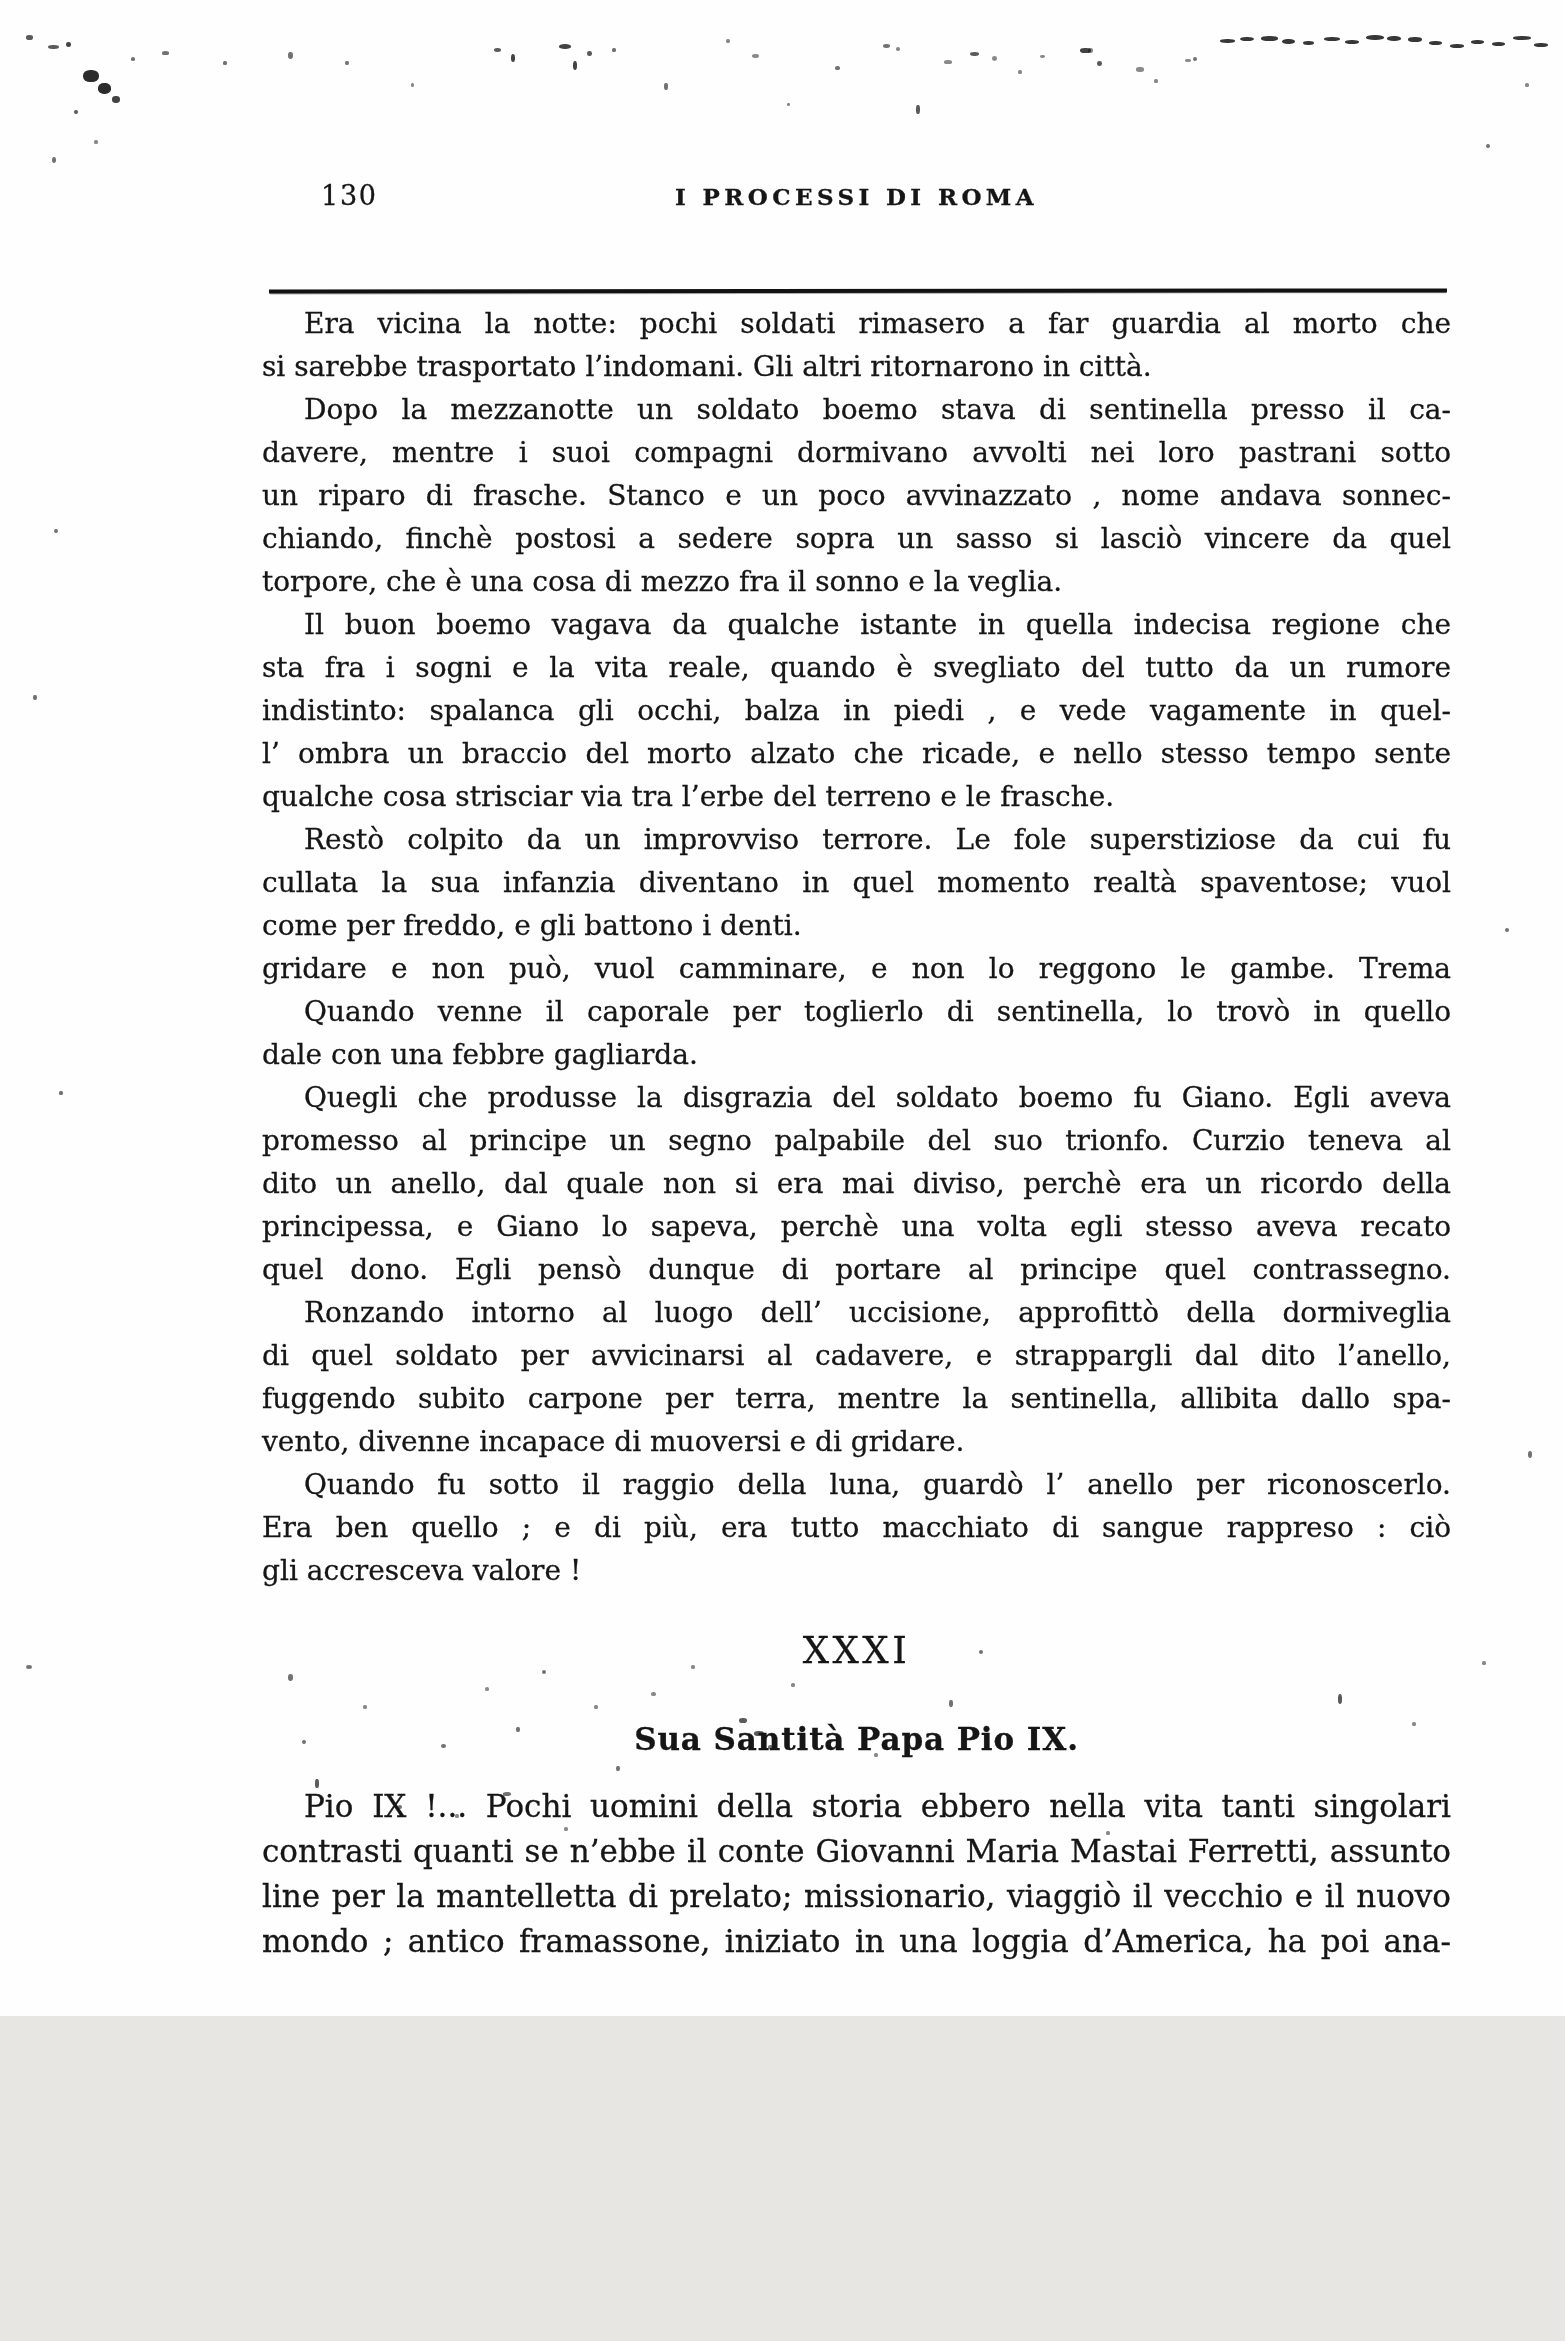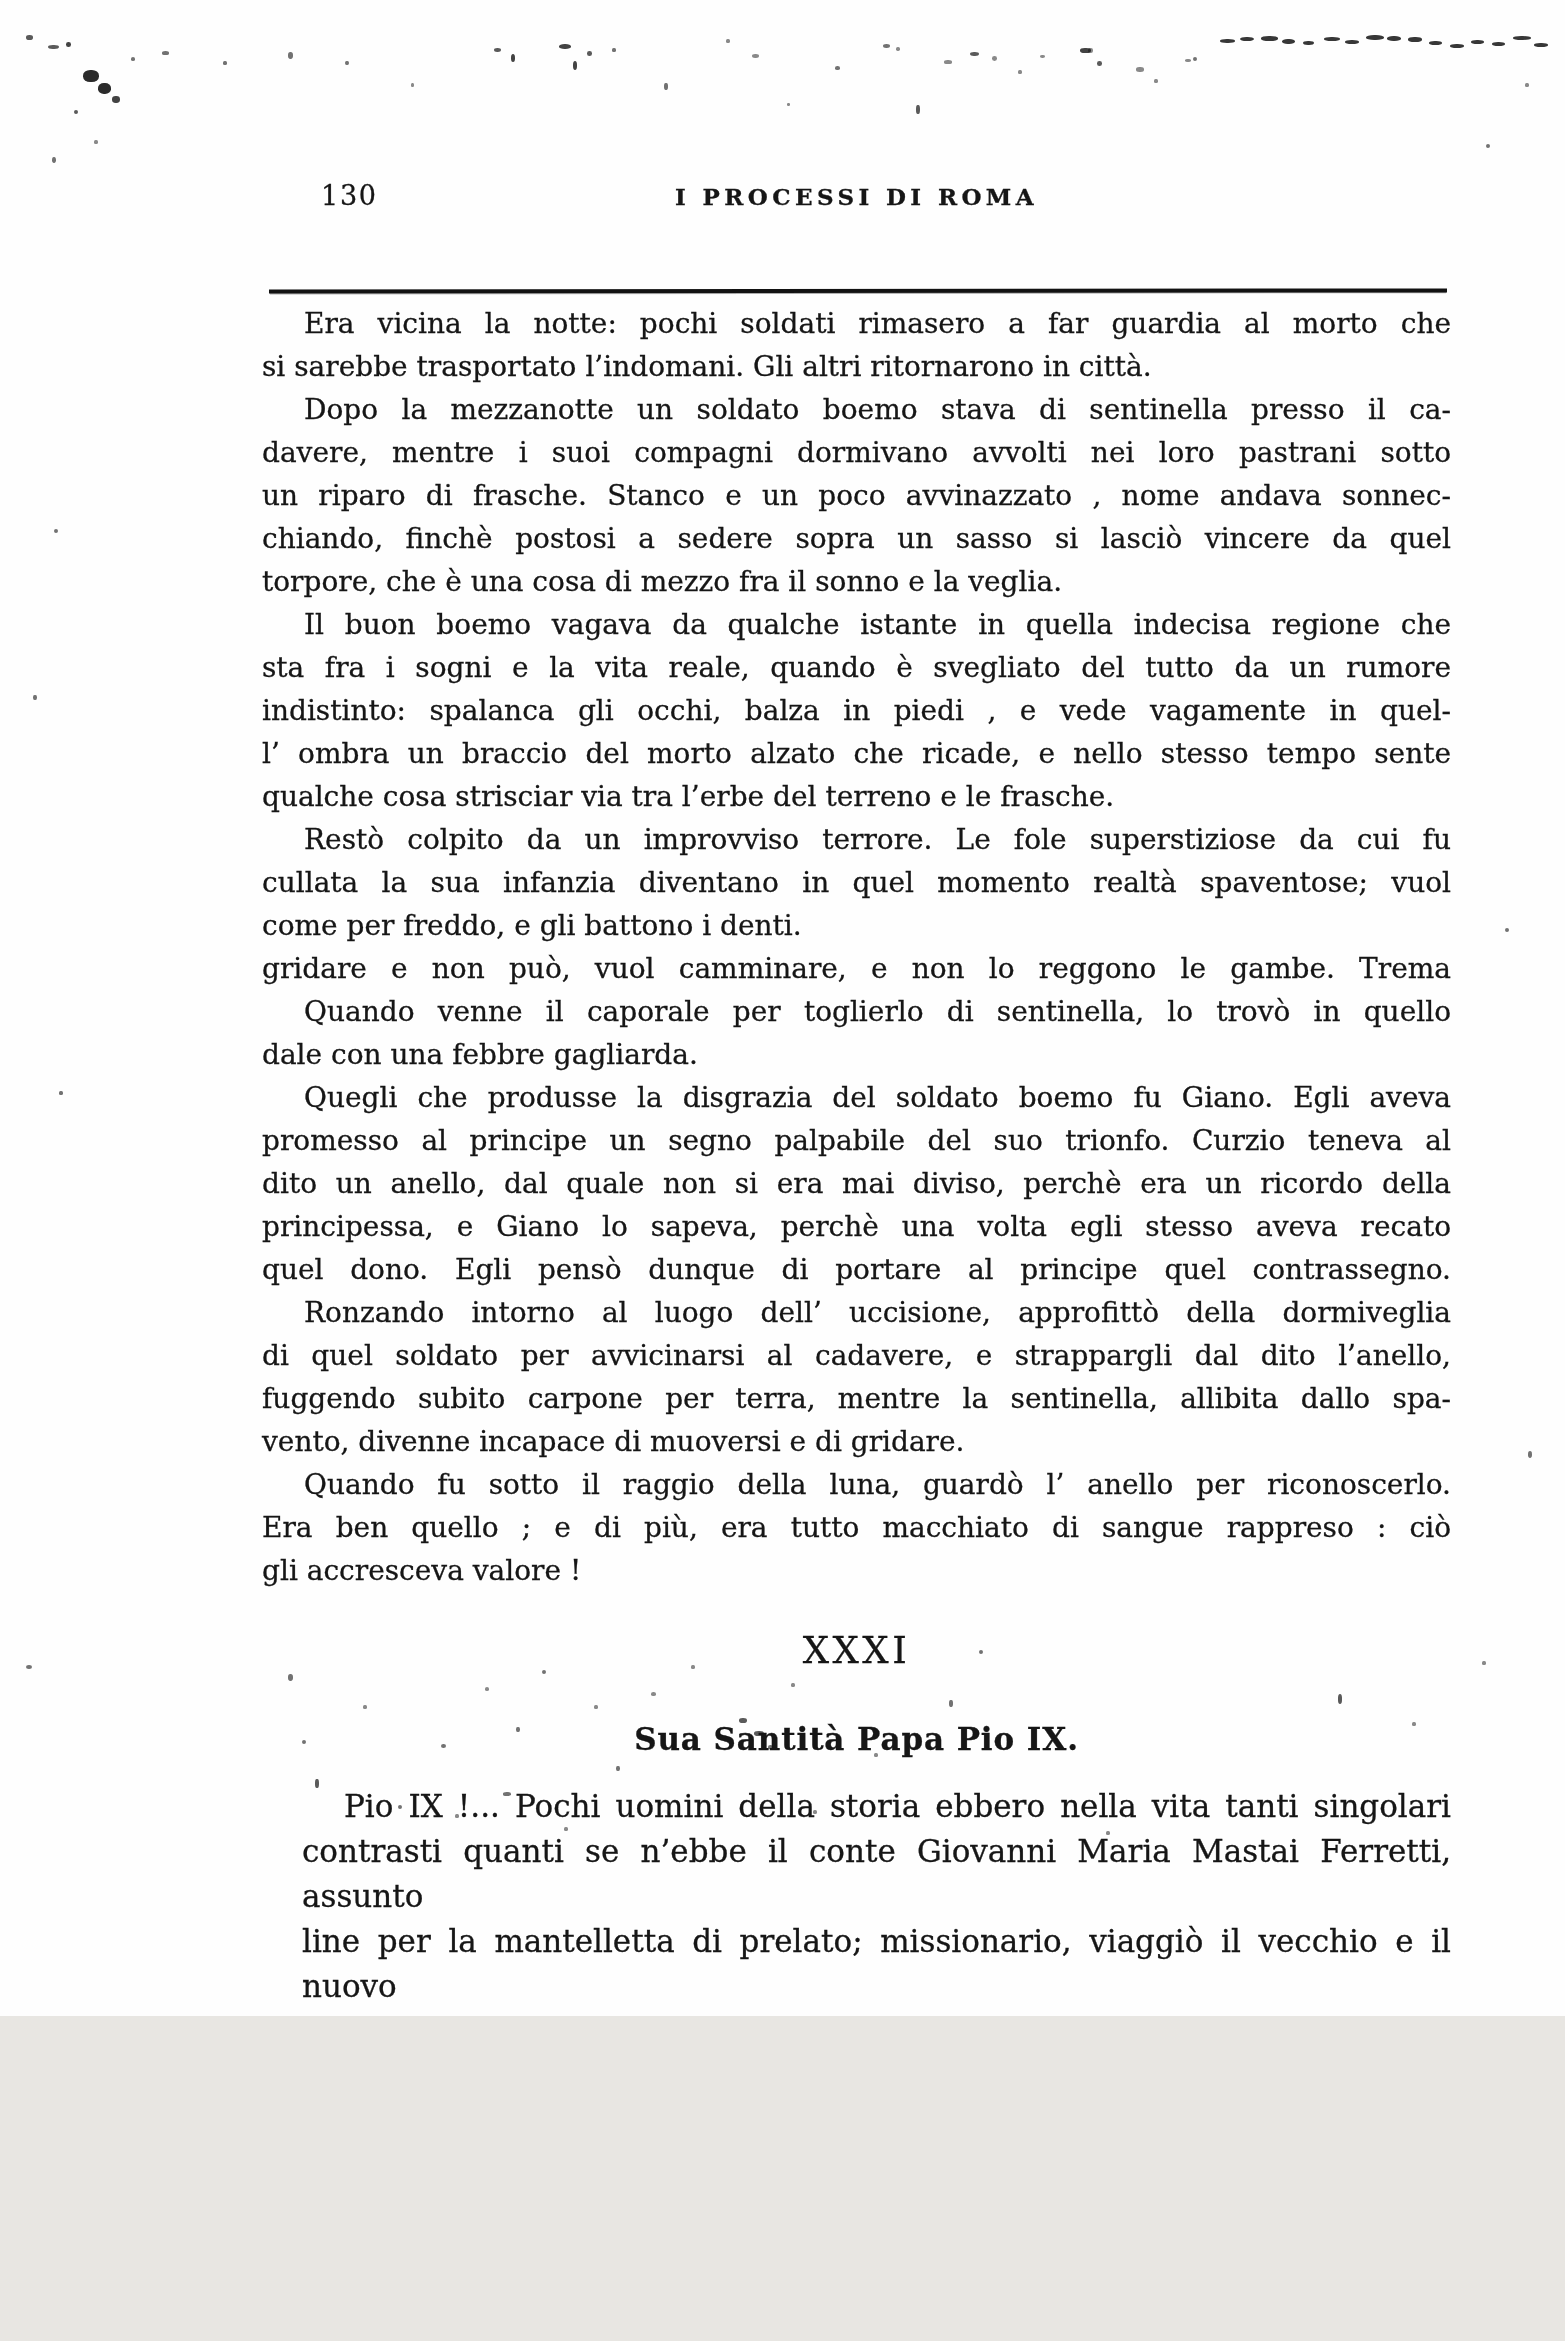--- a/index.html
+++ b/index.html
@@ -34,21 +34,21 @@
   .line.last{text-align-last:left;}
   
   .chapnum{
     margin:38px 0 0 0;height:42px;text-align:center;
     font-size:37px;font-weight:normal;letter-spacing:3.5px;line-height:42px;
   }
   .chaptitle{
     margin:47px 0 0 0;height:40px;text-align:center;
     font-size:31px;font-weight:bold;letter-spacing:0.9px;line-height:40px;
   }
-  #paras-after .para{font-size:31px;line-height:45px;margin-left:40px;}
+  #paras-after .para{font-size:31px;line-height:45px;}
   #paras-after{margin-top:24.5px;}
   
   .noise{position:absolute;inset:0;pointer-events:none;}
   .mark{position:absolute;background:#141414;border-radius:45%;}
 </style>
 </head>
 <body>
 
 <div class="page">
 

